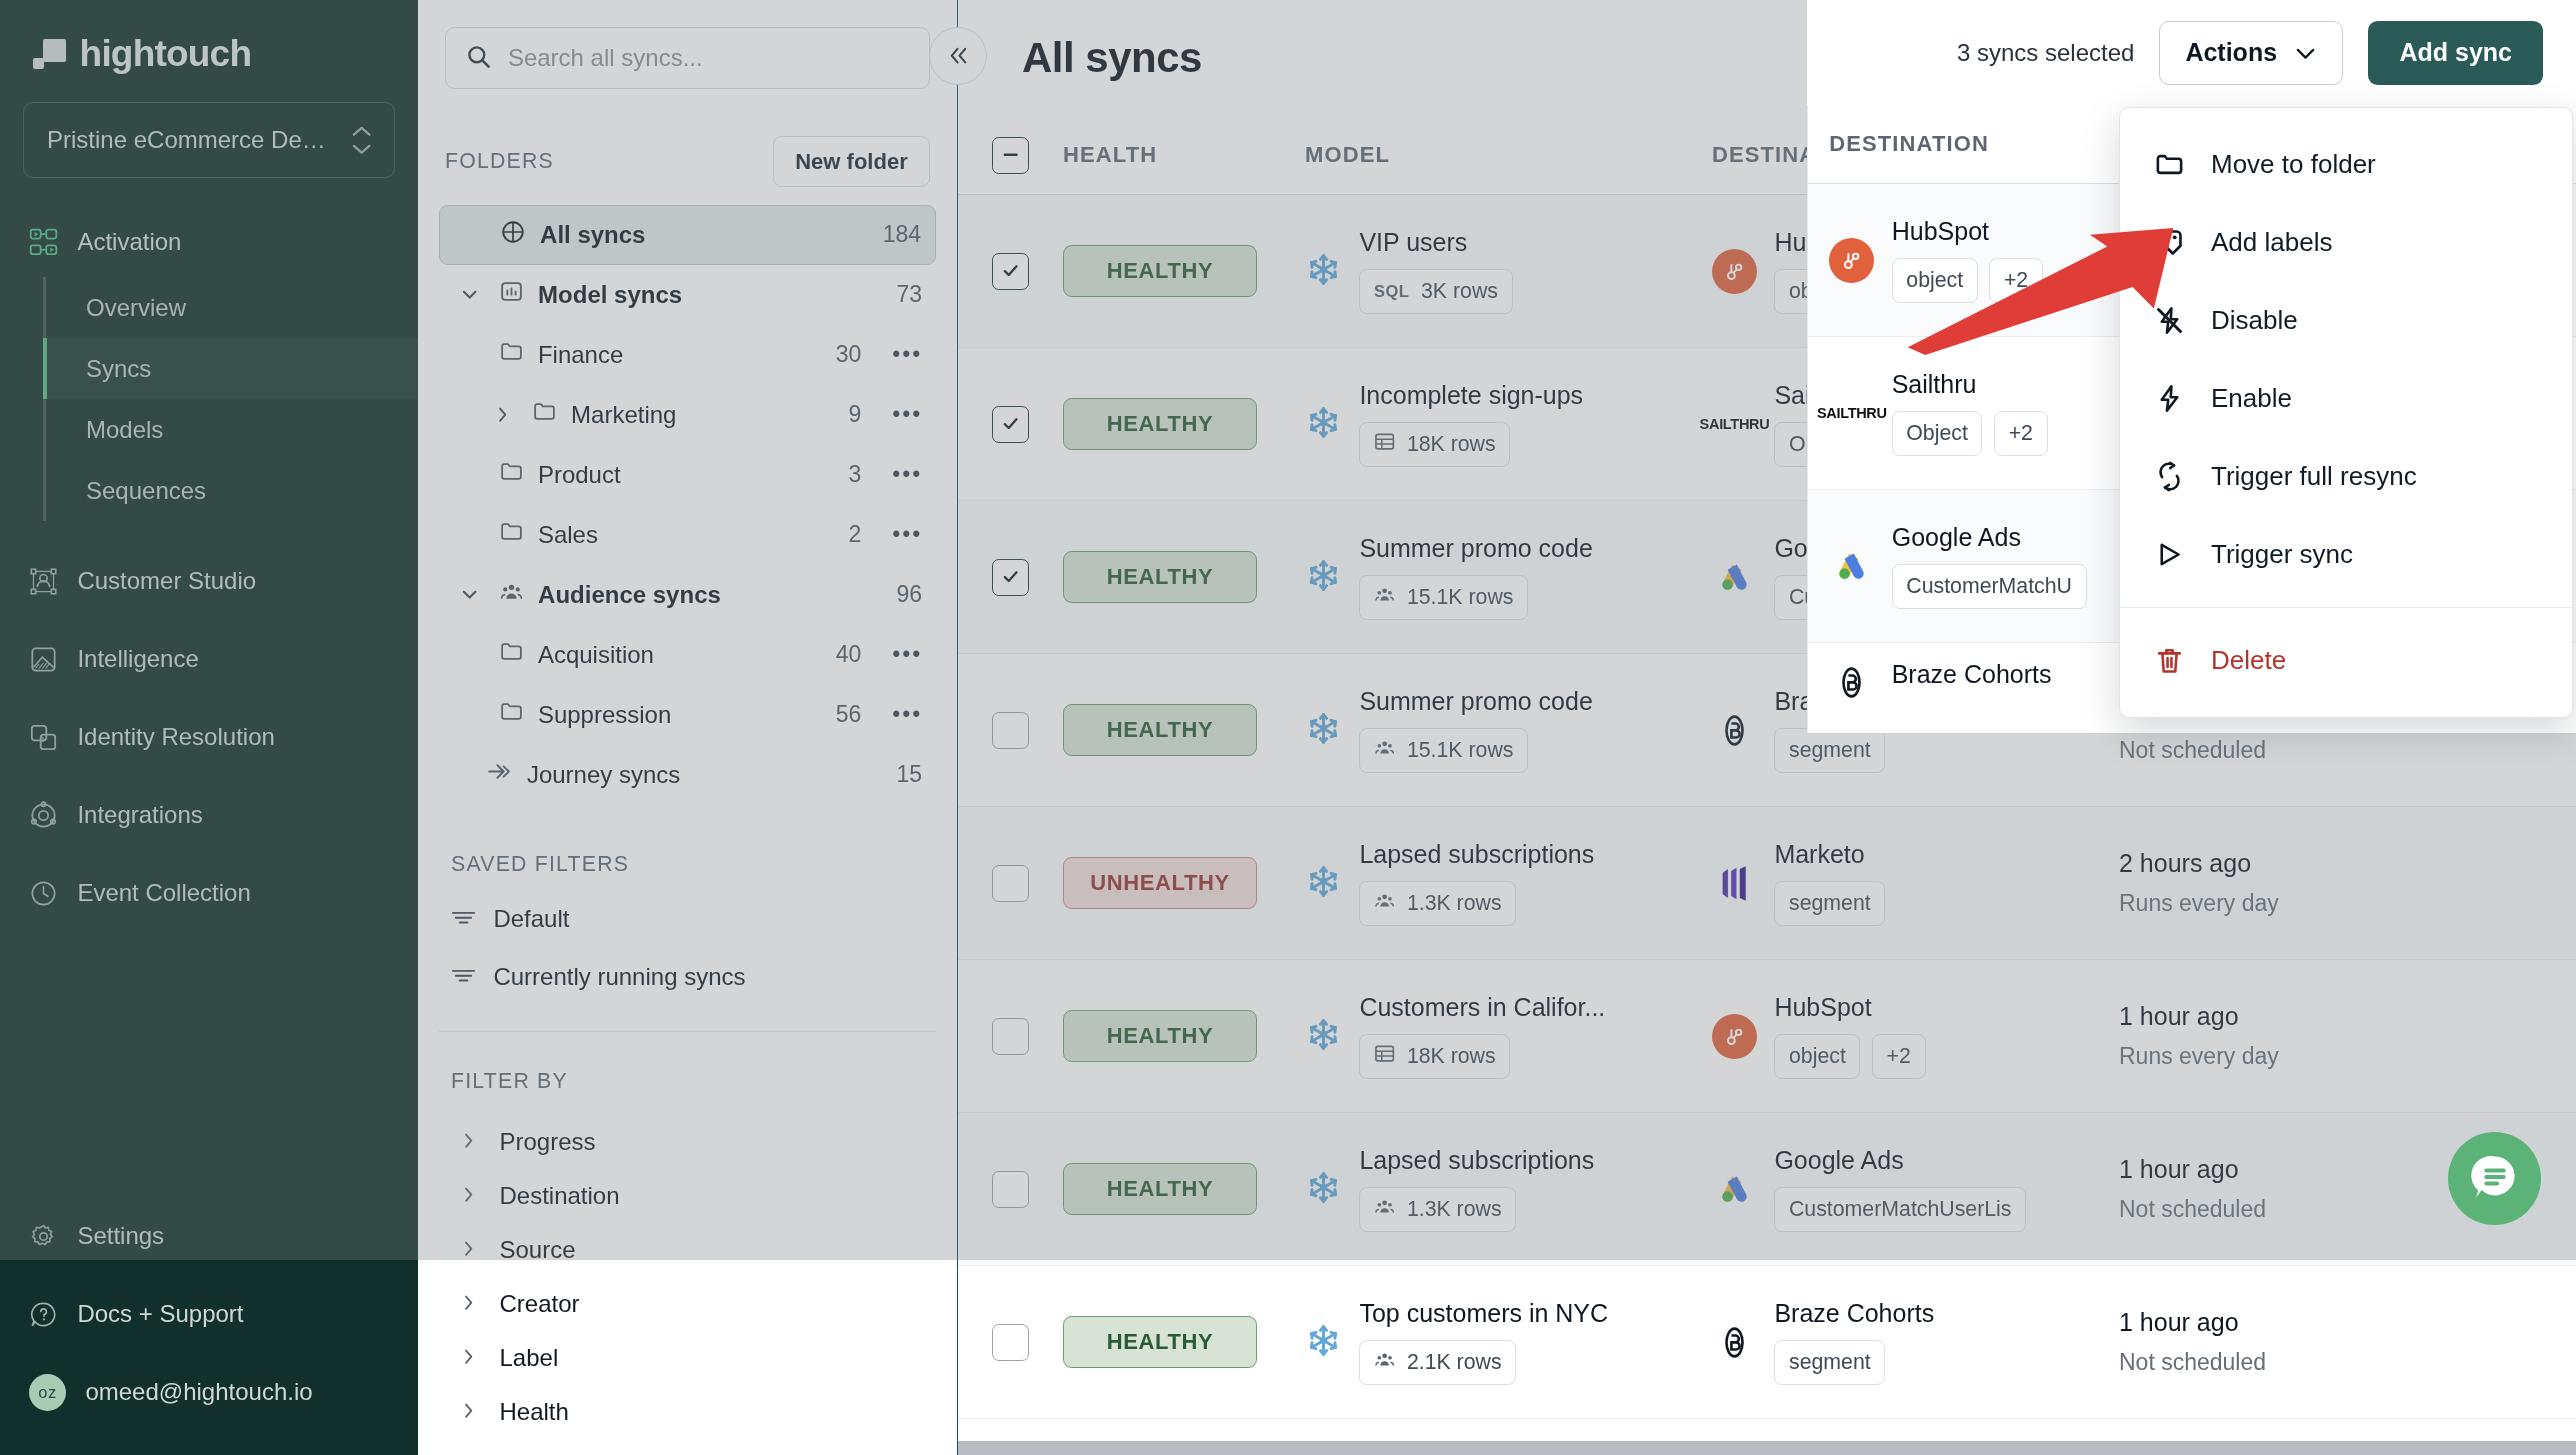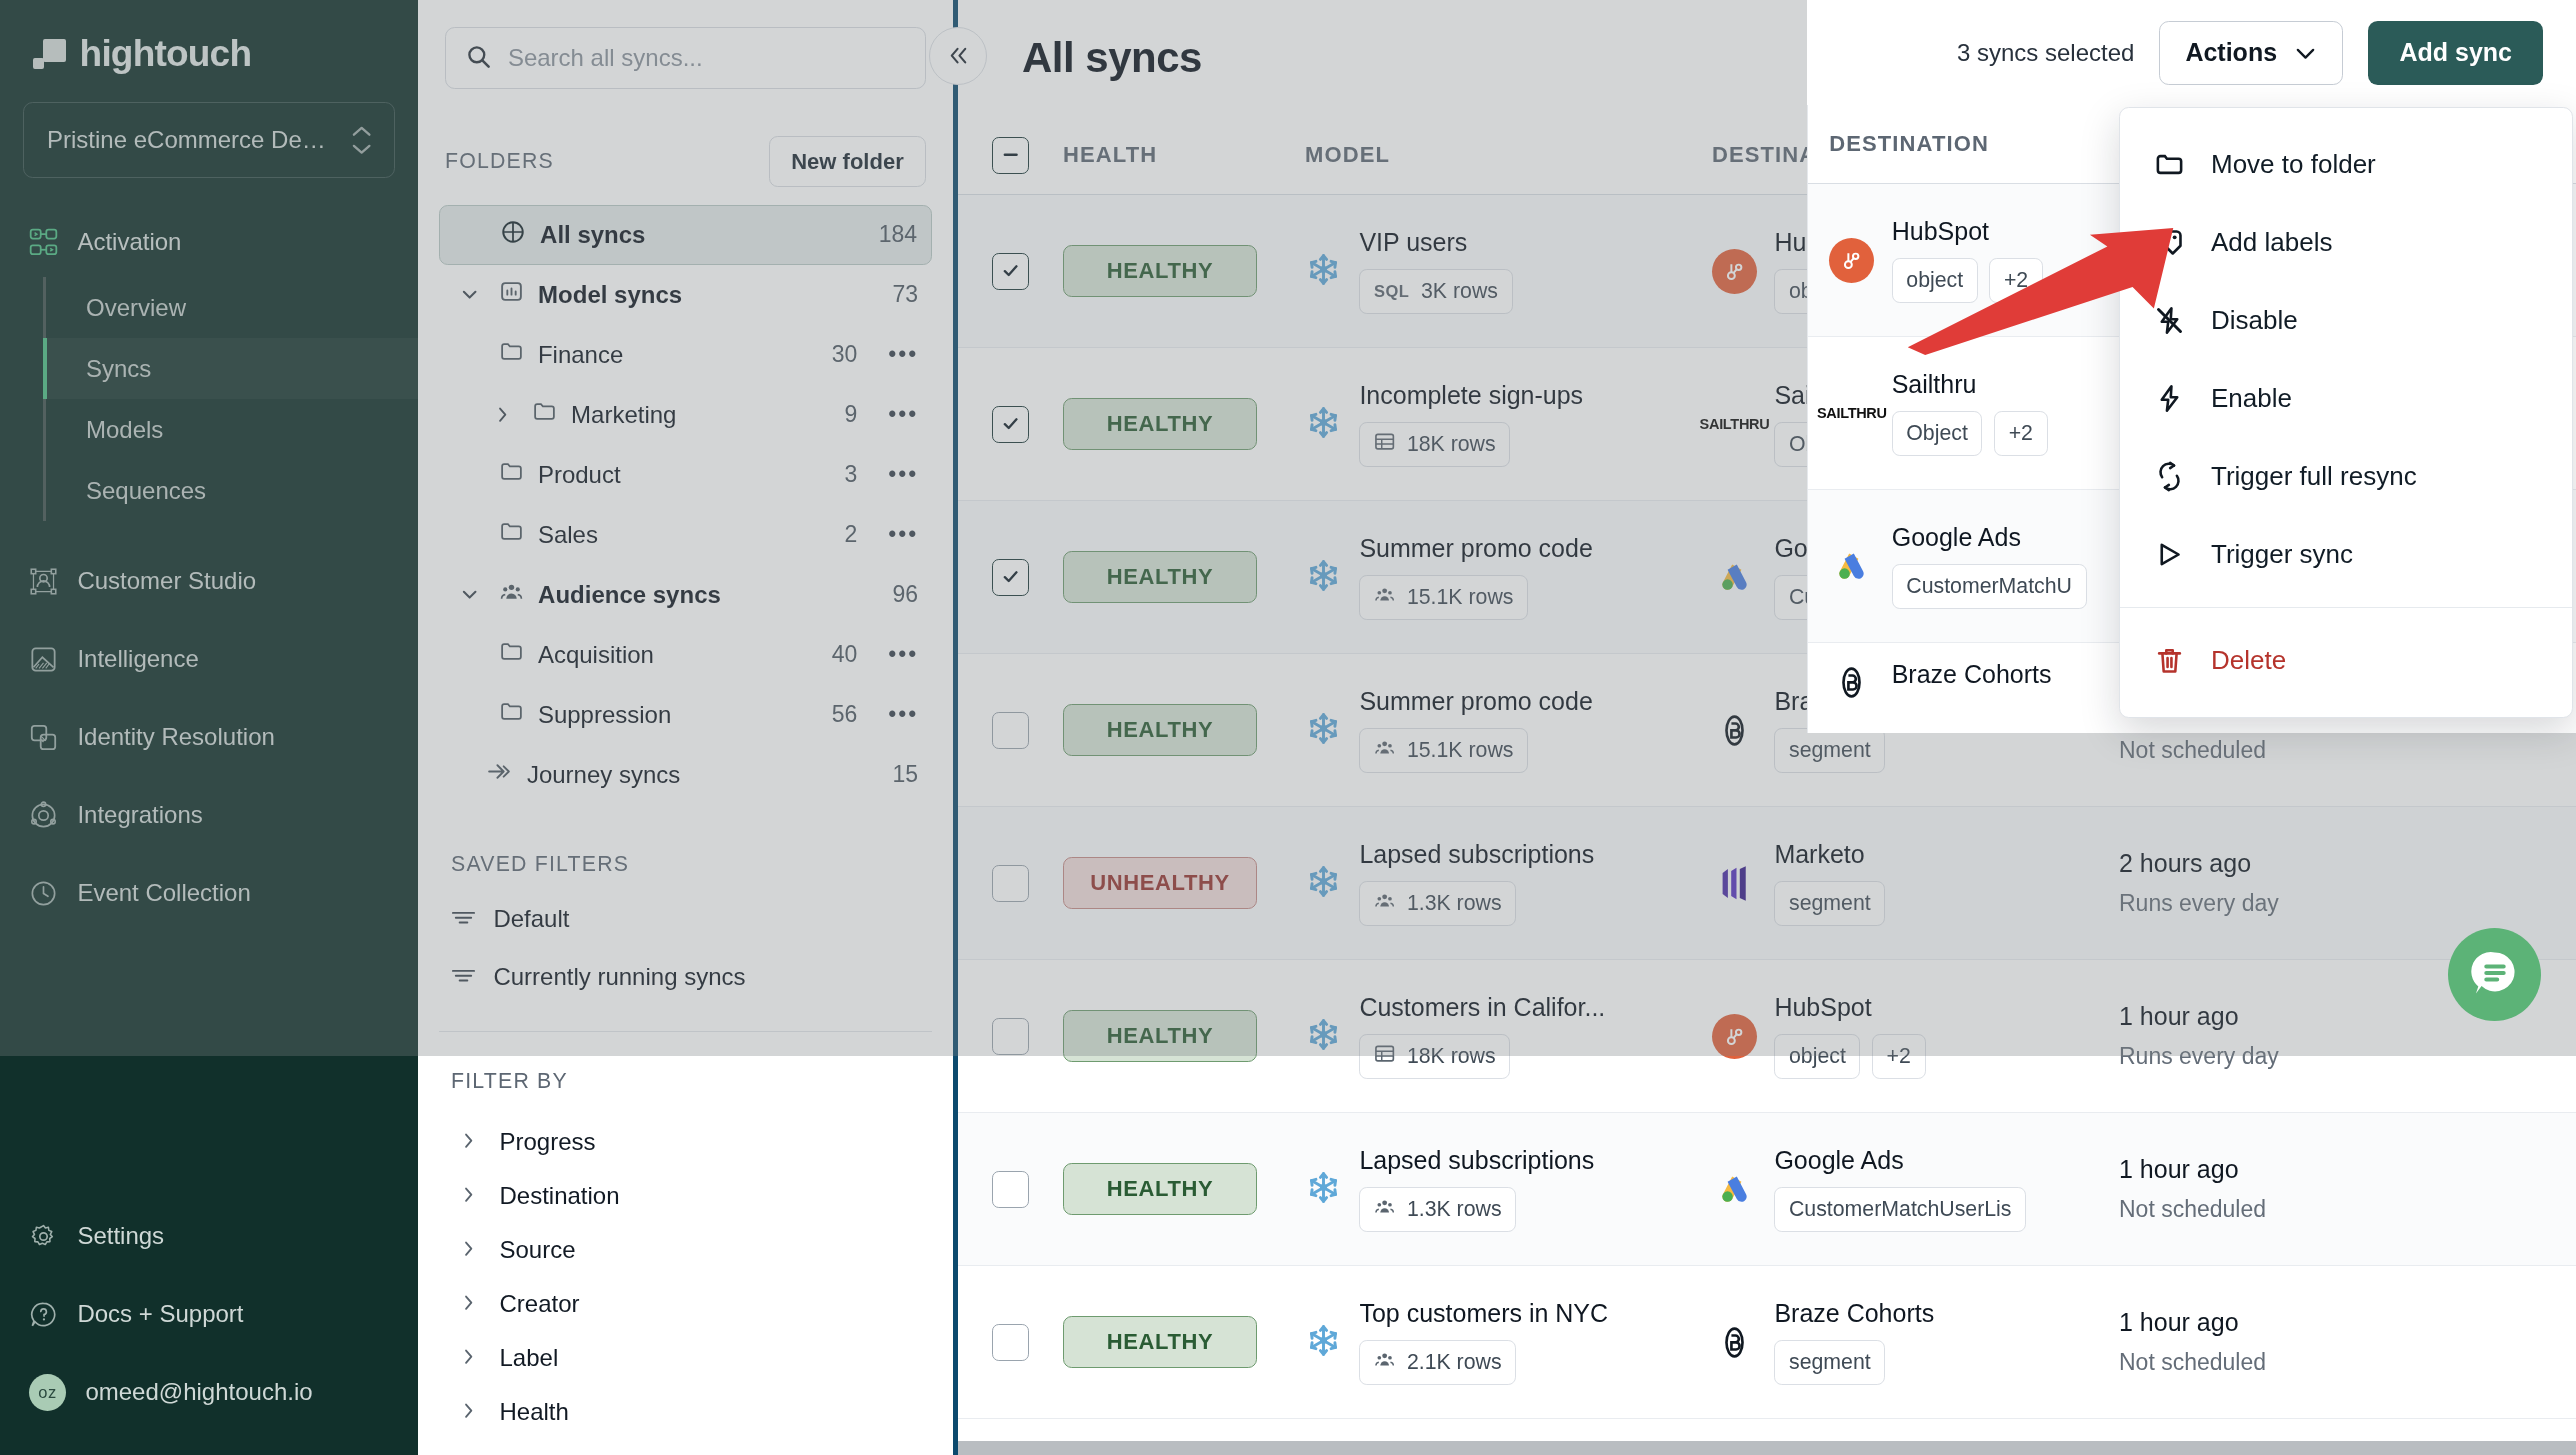--- a/index.html
+++ b/index.html
@@ -4,21 +4,21 @@
 <style>
   * { box-sizing: border-box; margin: 0; padding: 0; }
   html, body {
     width: 2576px; height: 1456px;
     font-family: "Liberation Sans", sans-serif;
     overflow: hidden;
     background: #fff;
   }
   #app {
     position: relative;
-    width: 2576px; height: 1056px;
+    width: 2576px; height: 1260px;
     display: flex;
     background: #fff;
   }
 
   
   .sidebar {
     width: 418px;
     height: 1456px;
     background: #11302b;
     color: #c9d4d1;
@@ -91,21 +91,21 @@
     background: #a9cbb4; color: #2b4a3f; font-size: 16.5px;
     display: flex; align-items: center; justify-content: center;
     flex: 0 0 37px; letter-spacing: 0.5px;
   }
 
   
   .folders-panel {
     width: 540px; flex: 0 0 540px;
     height: 1456px;
     background: #fff;
-    border-right: 5px solid #0c4a6e;
+    border-right: 1px solid #0c4a6e;
     display: flex; flex-direction: column;
     position: relative;
   }
   .search-row { padding: 27px 27px 0 27px; }
   .search-box {
     height: 62px; border: 1px solid #d8dce2; border-radius: 9.7px;
     display: flex; align-items: center; gap: 15.5px; padding: 0 19.4px;
     background: #fff;
   }
   .search-box .ph { font-size: 24px; color: #8a929c; }

